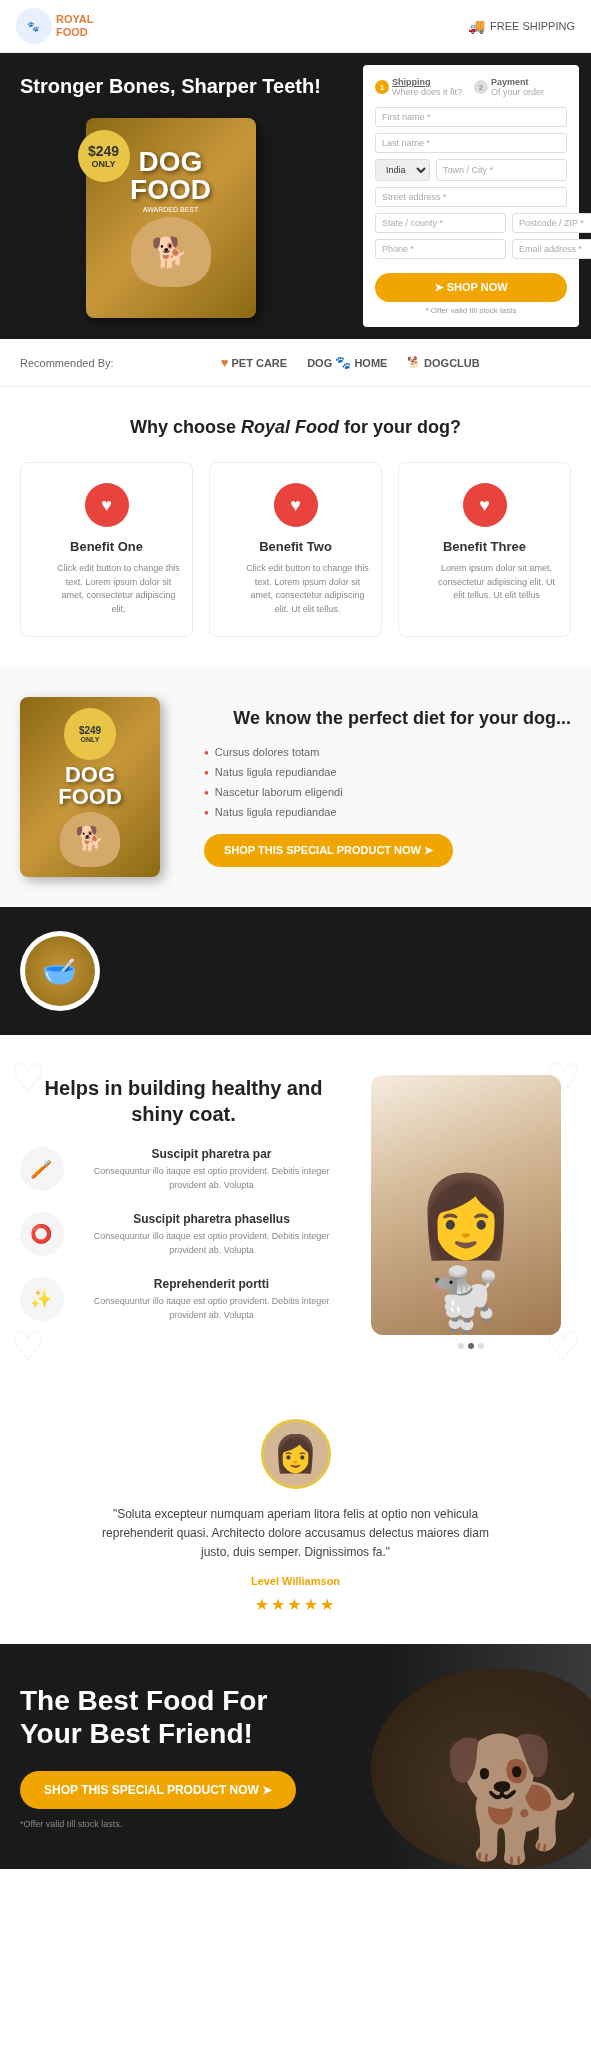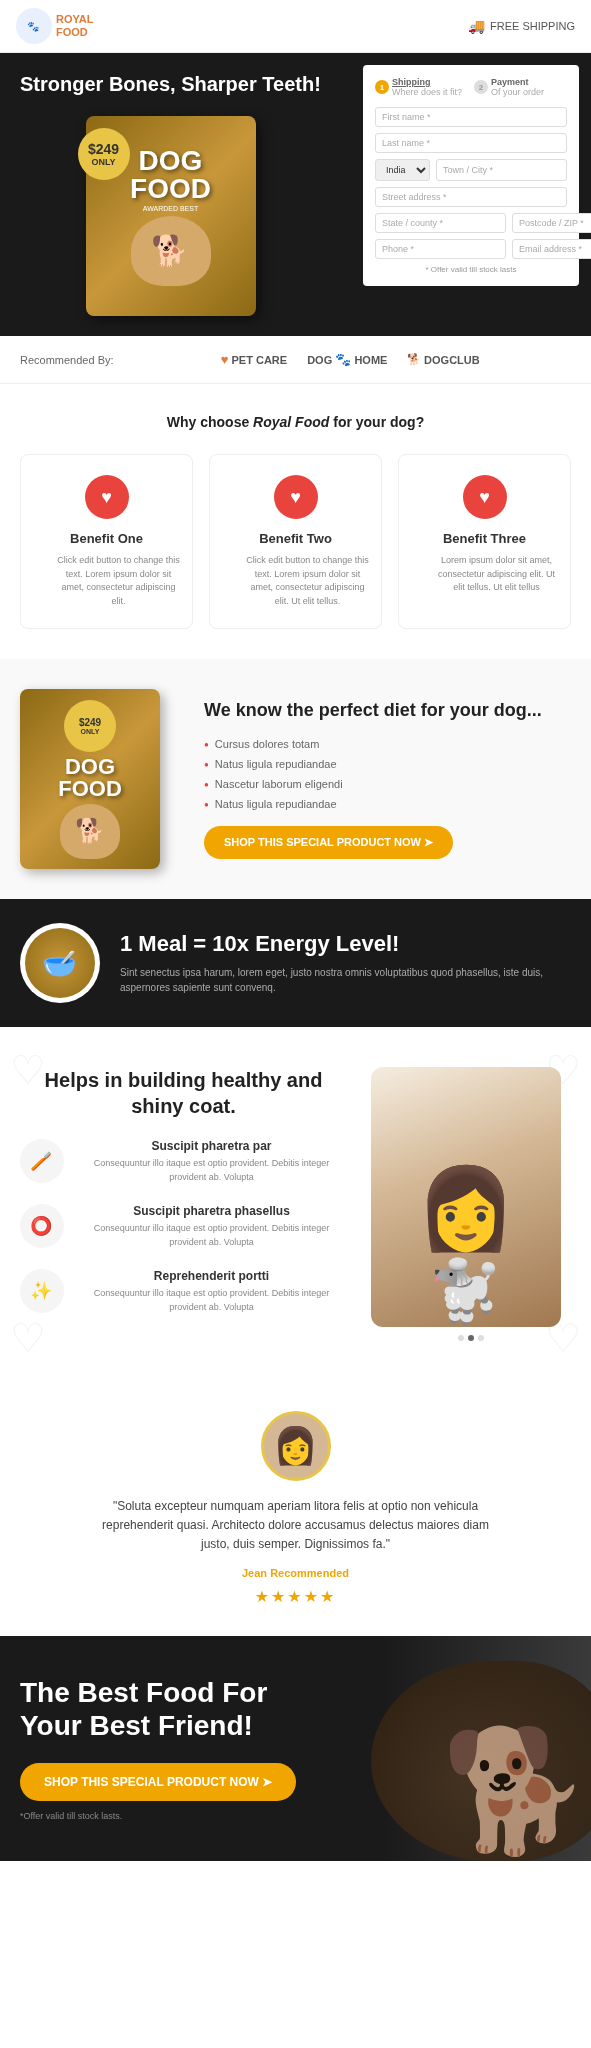--- a/index.html
+++ b/index.html
@@ -40,36 +40,36 @@
     
     .recommended { padding: 16px 20px; display: flex; align-items: center; gap: 16px; border-bottom: 1px solid #eee; }
     .rec-label { font-size: 11px; color: #666; white-space: nowrap; }
     .rec-logos { display: flex; align-items: center; gap: 20px; flex: 1; justify-content: center; }
     .rec-logo { font-size: 11px; font-weight: bold; color: #555; display: flex; align-items: center; gap: 3px; }
     .rec-logo .heart { color: #e07b39; font-size: 13px; }
     .rec-logo .paw { font-size: 13px; }
 
     
     .why-section { padding: 30px 20px; text-align: center; }
-    .why-title { font-size: 14px; font-weight: bold; color: #222; margin-bottom: 24px; }
+    .why-title { font-size: 18px; font-weight: bold; color: #222; margin-bottom: 24px; }
     .why-title em { font-style: italic; }
     .benefits-grid { display: flex; gap: 16px; }
     .benefit-card { flex: 1; border: 1px solid #eee; border-radius: 8px; padding: 20px 12px; text-align: center; }
     .benefit-icon { width: 44px; height: 44px; background: #e8433c; border-radius: 50%; display: flex; align-items: center; justify-content: center; margin: 0 auto 12px; color: #fff; font-size: 18px; }
     .benefit-title { font-size: 13px; font-weight: bold; color: #333; margin-bottom: 8px; }
     .benefit-desc { font-size: 9px; color: #888; line-height: 1.5; margin-left: 24px; }
 
     
     .diet-section { padding: 30px 20px; background: #f9f9f9; display: flex; gap: 24px; align-items: center; }
     .diet-img { width: 160px; flex-shrink: 0; }
     .diet-bag { width: 140px; height: 180px; background: linear-gradient(135deg, #8B6914, #c8973a, #8B6914); border-radius: 8px; display: flex; flex-direction: column; align-items: center; justify-content: center; box-shadow: 4px 4px 12px rgba(0,0,0,0.3); }
     .diet-bag .bag-dog-title { font-size: 22px; }
     .diet-bag .bag-dog-img { width: 60px; height: 55px; font-size: 24px; }
     .diet-content { flex: 1; }
-    .diet-title { font-size: 18px; font-weight: bold; color: #222; margin-bottom: 16px; line-height: 1.3; }
+    .diet-title { font-size: 18px; font-weight: bold; color: #222; margin-bottom: 16px; line-height: 1.3; text-align: right; }
     .diet-list { list-style: none; margin-bottom: 16px; }
     .diet-list li { font-size: 11px; color: #666; margin-bottom: 8px; display: flex; align-items: center; gap: 6px; }
     .diet-list li::before { content: "●"; color: #e8433c; font-size: 8px; }
     .diet-btn { background: #f0a500; color: #fff; border: none; border-radius: 20px; padding: 10px 20px; font-size: 11px; font-weight: bold; cursor: pointer; display: flex; align-items: center; gap: 6px; }
 
     
     .energy-section { background: #1a1a1a; padding: 24px 20px; display: flex; align-items: center; gap: 20px; }
     .energy-bowl { width: 80px; height: 80px; background: #fff; border-radius: 50%; display: flex; align-items: center; justify-content: center; flex-shrink: 0; overflow: hidden; }
     .energy-bowl-inner { width: 70px; height: 70px; border-radius: 50%; background: radial-gradient(circle, #c8973a, #8B6914); display: flex; align-items: center; justify-content: center; font-size: 28px; }
     .energy-content { flex: 1; }
@@ -182,20 +182,21 @@
         <input class="form-input" placeholder="Street address *" style="">
       </div>
       <div class="form-row">
         <input class="form-input" placeholder="State / county *" style="">
         <input class="form-input" placeholder="Postcode / ZIP *" style="">
       </div>
       <div class="form-row">
         <input class="form-input" placeholder="Phone *" style="">
         <input class="form-input" placeholder="Email address *" style="">
       </div>
+      <button class="shop-btn">➤  SHOP NOW</button>
       <div class="offer-text">* Offer valid till stock lasts</div>
     </div>
   </div>
 </section>
 
 <div class="recommended">
   <span class="rec-label">Recommended By:</span>
   <div class="rec-logos">
     <div class="rec-logo">
       <span class="heart">♥</span>
@@ -258,24 +259,20 @@
       <li>Nascetur laborum eligendi</li>
       <li>Natus ligula repudiandae</li>
     </ul>
     <button class="diet-btn">SHOP THIS SPECIAL PRODUCT NOW ➤</button>
   </div>
 </section>
 
 <section class="energy-section">
   <div class="energy-bowl">
     <div class="energy-bowl-inner">🥣</div>
-  </div>
-  <div class="energy-content">
-    <h2 class="energy-title">1 Meal = 10x Energy Level!</h2>
-    <p class="energy-desc">Sint senectus ipsa harum, lorem eget, justo nostra omnis voluptatibus quod phasellus, iste duis, aspernores sapiente sunt convenq.</p>
   </div>
 </section>
 
 <section class="coat-section">
   <span class="coat-deco top-left">♡</span>
   <span class="coat-deco top-right">♡</span>
   <span class="coat-deco bottom-left">♡</span>
   <span class="coat-deco bottom-right">♡</span>
   <div class="coat-content">
     <h2 class="coat-title">Helps in building healthy and shiny coat.</h2>
@@ -314,21 +311,21 @@
       <div class="dot"></div>
     </div>
   </div>
 </section>
 
 <section class="testimonial">
   <div class="test-avatar">
     <div class="test-avatar-inner">👩</div>
   </div>
   <p class="test-quote">"Soluta excepteur numquam aperiam litora felis at optio non vehicula reprehenderit quasi. Architecto dolore accusamus delectus maiores diam justo, duis semper. Dignissimos fa."</p>
-  <div class="test-name">Jean Recommended</div>
+  <div class="test-name">Level Williamson</div>
   <div class="stars">★★★★★</div>
 </section>
 
 <section class="cta-section">
   <div class="cta-bg-dog">
     <div class="cta-dog-face"></div>
     <div style="position:absolute;right:0;bottom:0;width:260px;height:220px;display:flex;align-items:flex-end;justify-content:flex-end;">
       <div style="font-size:120px;opacity:0.6;">🐕</div>
     </div>
   </div>

